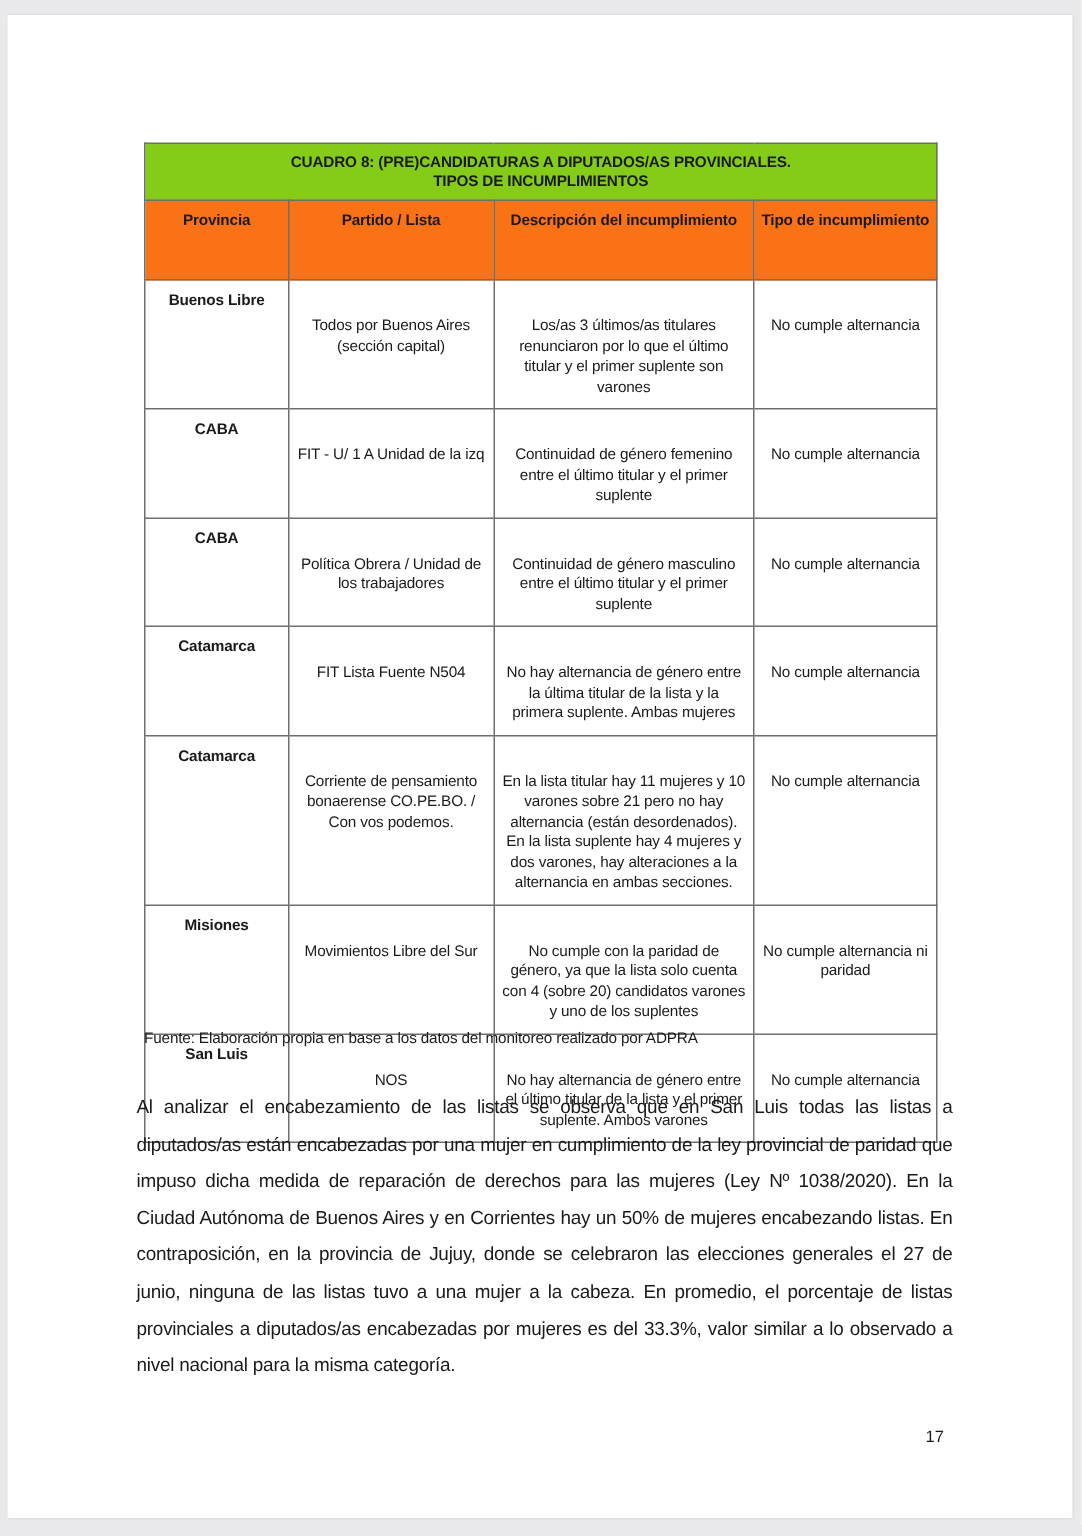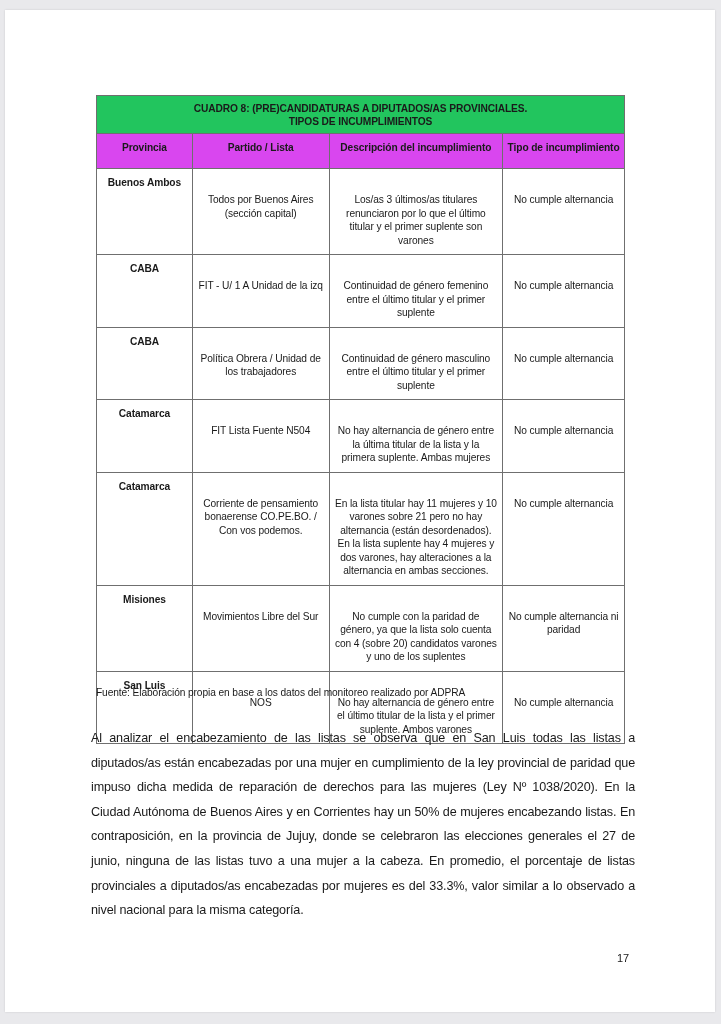--- a/index.html
+++ b/index.html
@@ -26,30 +26,30 @@
     font-size: 10.2px;
     line-height: 13.5px;
     letter-spacing: -0.1px;
   }
   table.cuadro td, table.cuadro th {
     border: 1px solid #6f6f6f;
     vertical-align: top;
     text-align: center;
   }
   .title-cell {
-    background: #22c55e;
+    background: #84cc16;
     font-weight: bold;
     padding: 6px 4px 5px 4px;
     line-height: 13px;
   }
   .title-cell span { display: block; }
   .head-cell {
-    background: #d946ef;
+    background: #f97316;
     font-weight: bold;
-    padding: 7px 4px 1px 4px;
+    padding: 7px 4px 19px 4px;
     height: 26px;
   }
   td.prov { font-weight: bold; padding: 7px 4px 7px 4px; }
   td.cell { padding: 24px 5px 7px 5px; }
   col.c1 { width: 96px; }
   col.c2 { width: 137px; }
   col.c3 { width: 174px; }
   col.c4 { width: 122px; }
   .fuente {
     position: absolute;
@@ -93,21 +93,21 @@
       </tr>
       <tr>
         <th class="head-cell">Provincia</th>
         <th class="head-cell">Partido / Lista</th>
         <th class="head-cell">Descripción del incumplimiento</th>
         <th class="head-cell">Tipo de incumplimiento</th>
       </tr>
     </thead>
     <tbody>
       <tr style="height:68px">
-        <td class="prov">Buenos Ambos</td>
+        <td class="prov">Buenos Libre</td>
         <td class="cell">Todos por Buenos Aires (sección capital)</td>
         <td class="cell">Los/as 3 últimos/as titulares renunciaron por lo que el último titular y el primer suplente son varones</td>
         <td class="cell">No cumple alternancia</td>
       </tr>
       <tr style="height:54px">
         <td class="prov">CABA</td>
         <td class="cell">FIT - U/ 1 A Unidad de la izq</td>
         <td class="cell">Continuidad de género femenino entre el último titular y el primer suplente</td>
         <td class="cell">No cumple alternancia</td>
       </tr>

